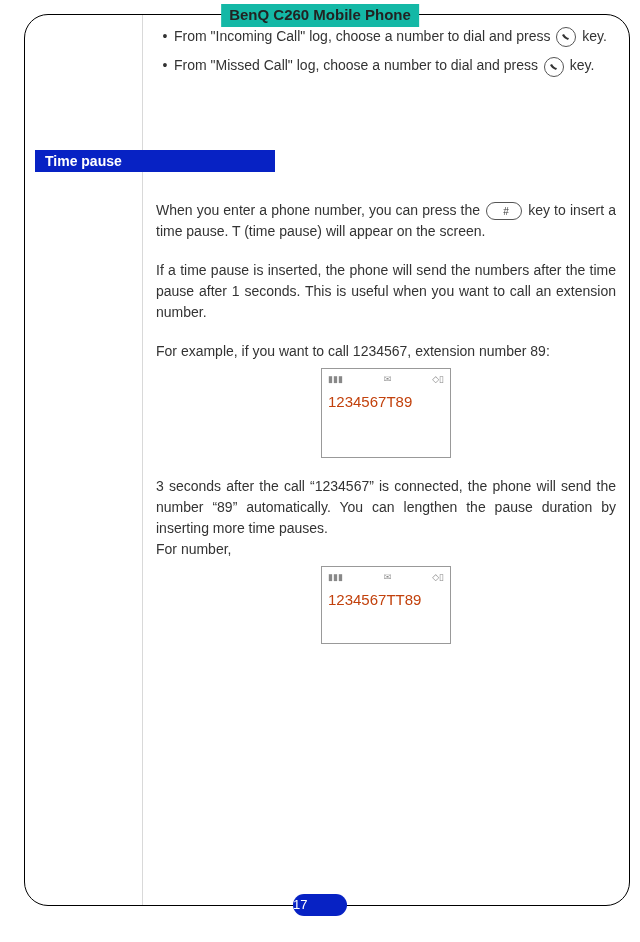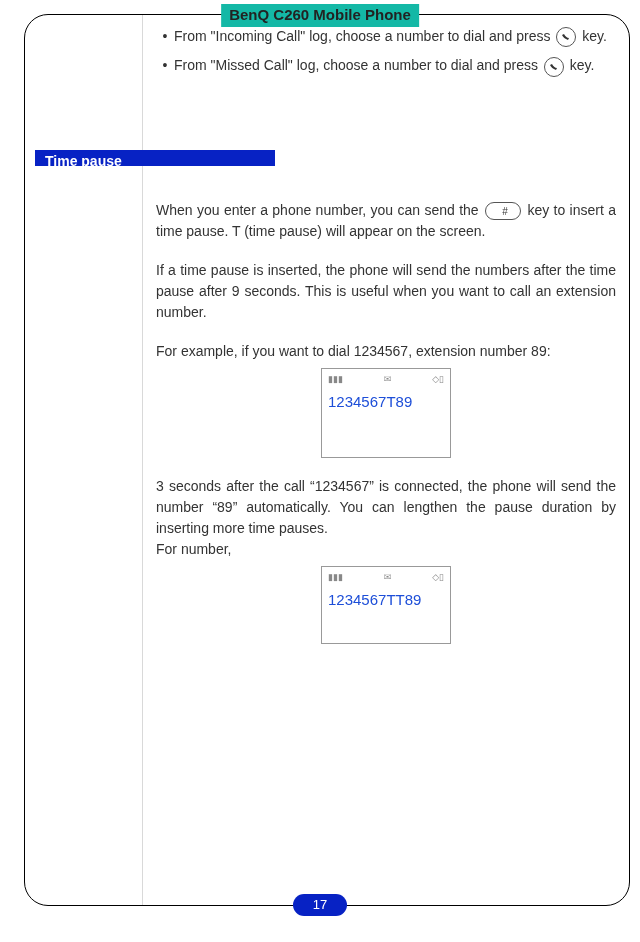--- a/index.html
+++ b/index.html
@@ -84,21 +84,21 @@
       vertical-align: middle;
       margin: 0 2px;
       font-size: 10px;
       padding-left: 4px;
     }
     .section-bar {
       position: absolute;
       top: 150px;
       left: 35px;
       width: 240px;
-      height: 16px;
+      height: 22px;
       background: #0722c4;
       color: #fff;
       font-weight: 600;
       font-size: 14px;
       padding-left: 10px;
       line-height: 22px;
     }
     .content2 {
       position: absolute;
       top: 200px;
@@ -115,34 +115,33 @@
       padding: 4px 6px;
     }
     .phone-status {
       display: flex;
       justify-content: space-between;
       font-size: 9px;
       color: #888;
       margin-bottom: 4px;
     }
     .phone-number {
-      color: #1d4ed8;
+      color: #c2410c;
       font-size: 15px;
     }
     .page-badge {
       position: absolute;
       bottom: 26px;
       left: 50%;
       transform: translateX(-50%);
       width: 54px;
       height: 22px;
       background: #0722c4;
       color: #fff;
       border-radius: 11px;
-      text-align: center;
       line-height: 22px;
       font-size: 13px;
       z-index: 2;
     }
   </style>
 </head>
 <body>
 
 <div class="header-title">BenQ C260 Mobile Phone</div>
 <div class="frame"></div>
@@ -172,26 +171,26 @@
       </span>
       <span> key.</span>
     </span>
   </div>
 </div>
 
 <div class="section-bar">Time pause</div>
 
 <div class="content2">
   <div class="para">
-    <span>When you enter a phone number, you can send the </span>
+    <span>When you enter a phone number, you can press the </span>
     <span class="hash-key">#</span>
     <span> key to insert a time pause. T (time pause) will appear on the screen.</span>
   </div>
-  <div class="para">If a time pause is inserted, the phone will send the numbers after the time pause after 9 seconds. This is useful when you want to call an extension number.</div>
-  <div class="para" style="margin-bottom:6px;">For example, if you want to dial 1234567, extension number 89:</div>
+  <div class="para">If a time pause is inserted, the phone will send the numbers after the time pause after 1 seconds. This is useful when you want to call an extension number.</div>
+  <div class="para" style="margin-bottom:6px;">For example, if you want to call 1234567, extension number 89:</div>
 
   <div class="phone-screen">
     <div class="phone-status">
       <span>▮▮▮</span>
       <span>✉</span>
       <span>◇▯</span>
     </div>
     <div class="phone-number">1234567T89</div>
   </div>
 

